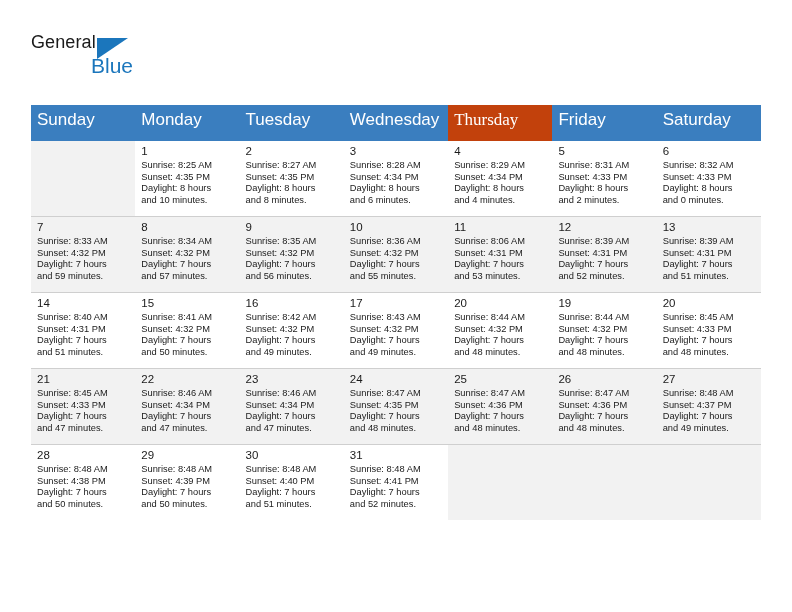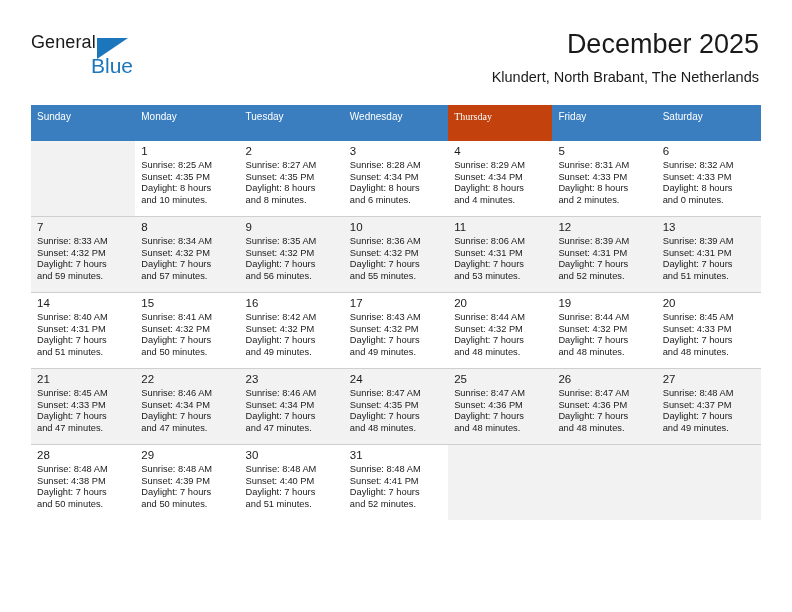--- a/index.html
+++ b/index.html
@@ -88,24 +88,24 @@
     position: absolute;
     left: 31px;
     top: 105px;
     width: 730px;
     border-collapse: collapse;
     table-layout: fixed;
   }
   .calendar th {
     background: #3a7ebf;
     color: #ffffff;
-    font-size: 10px;
+    font-size: 17px;
     font-weight: normal;
     text-align: left;
-    padding: 5px 0 18px 6px;
+    padding: 5px 0 11px 6px;
     height: 13px;
     border: none;
   }
   .calendar td {
     vertical-align: top;
     height: 75px;
     padding: 0;
     border: none;
     position: relative;
   }
@@ -149,24 +149,20 @@
 <div class="page">
 
   <div class="header">
 
     <div class="logo">
       <span class="logo-general">General</span>
       <span class="logo-tri" style="border-left-color: rgb(27, 118, 188);"></span>
       <span class="logo-blue" style="color: rgb(27, 118, 188); text-align: right;">Blue</span>
     </div>
 
-    <div class="title-block">
-      <div class="cal-title">December 2025</div>
-      <div class="cal-subtitle">Klundert, North Brabant, The Netherlands</div>
-    </div>
 
   </div>
 
   <table class="calendar">
     <thead>
       <tr>
         <th style="background: rgb(58, 126, 191);">Sunday</th>
         <th style="background: rgb(58, 126, 191);">Monday</th>
         <th style="background: rgb(58, 126, 191); margin-top: 20px;">Tuesday</th>
         <th style="background: rgb(58, 126, 191);">Wednesday</th>

